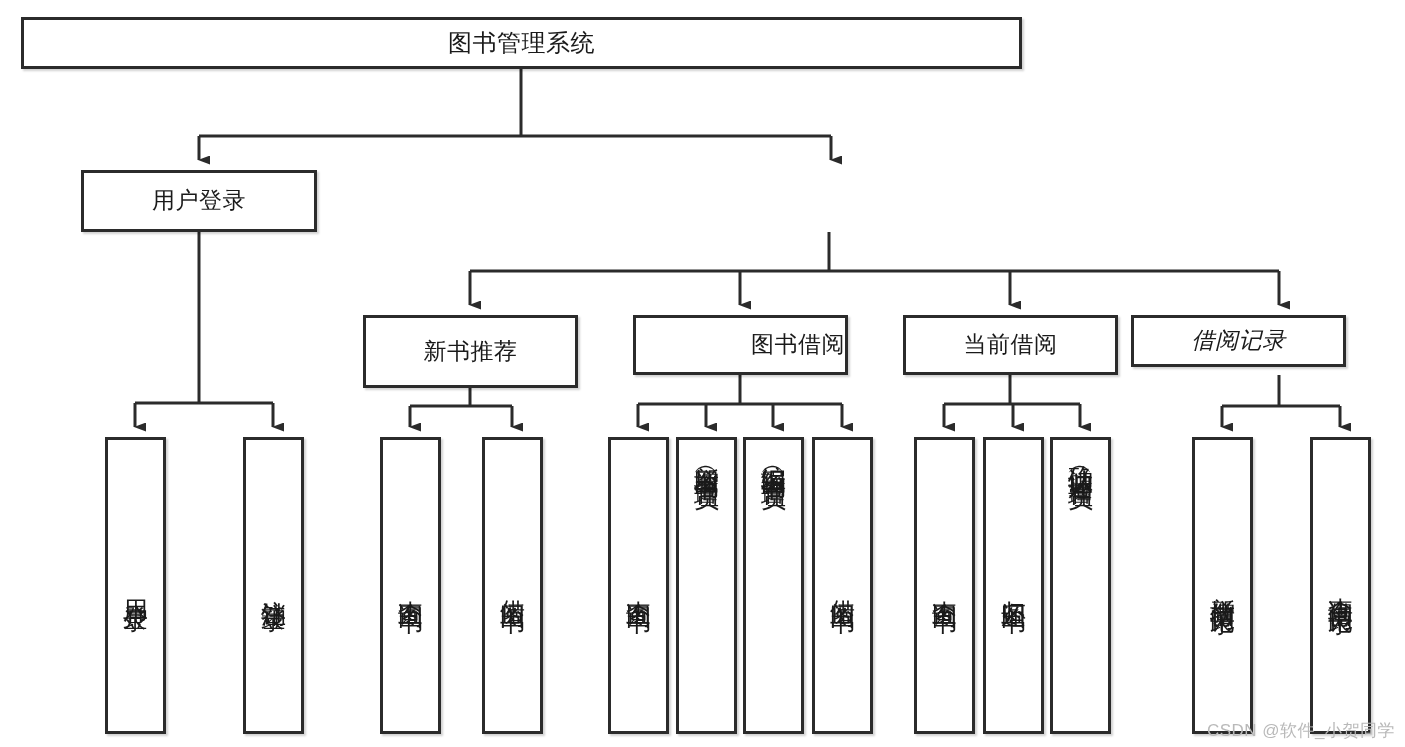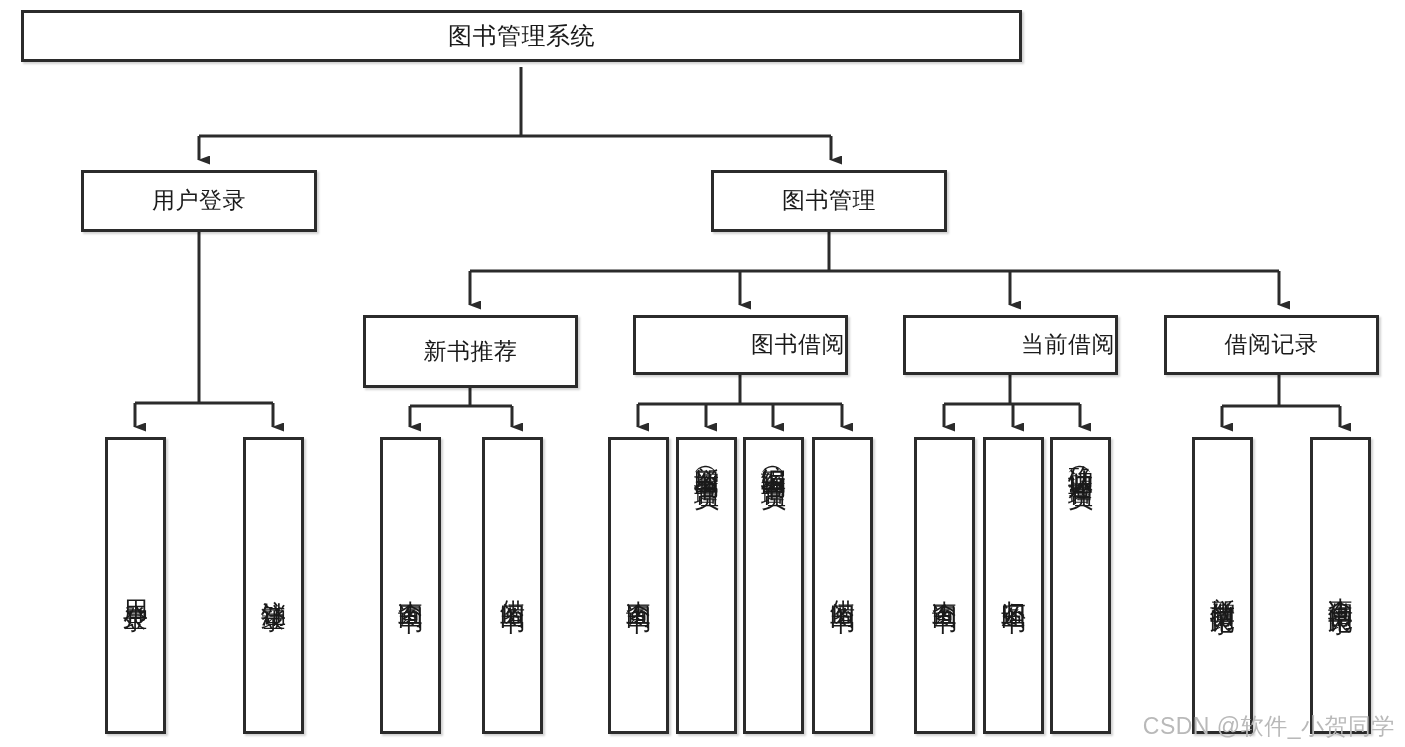--- a/index.html
+++ b/index.html
@@ -59,21 +59,21 @@
     white-space: nowrap;
   }
   .node.leaf.center-v {
     align-items: center;
     padding-top: 0;
   }
   #watermark {
     position: absolute;
     right: 10px;
     bottom: 5px;
-    font-size: 23px;
+    font-size: 17px;
     color: #b9b9b9;
     letter-spacing: 0.5px;
     white-space: nowrap;
     user-select: none;
   }
 </style>
 </head>
 <body>
 
 <div id="canvas">
@@ -121,41 +121,38 @@
       <path d="M1013,404 L1013,427" marker-end="url(#ar)"></path>
       <path d="M1080,404 L1080,427" marker-end="url(#ar)"></path>
 
       <path d="M1279,375 L1279,406"></path>
       <path d="M1222,406 L1340,406"></path>
       <path d="M1222,406 L1222,427" marker-end="url(#ar)"></path>
       <path d="M1340,406 L1340,427" marker-end="url(#ar)"></path>
     </g>
   </svg>
 
-  <div class="node root" style="left:21px; top:10px; width:1001px; height:52px;">
+  <div class="node root" style="left:21px; top:17px; width:1001px; height:52px;">
     <span class="lbl">图书管理系统</span>
   </div>
 
   <div class="node level1" style="left:81px; top:170px; width:236px; height:62px;">
     <span class="lbl">用户登录</span>
   </div>
-  <div class="node level1" style="left:711px; top:170px; width:236px; height:62px;">
-    <span class="lbl">图书管理</span>
-  </div>
 
   <div class="node level2" style="left:363px; top:315px; width:215px; height:73px;">
     <span class="lbl">新书推荐</span>
   </div>
   <div class="node level2" style="left:633px; top:315px; width:215px; height:60px;justify-content:flex-end;">
     <span class="lbl">图书借阅</span>
   </div>
-  <div class="node level2" style="left:903px; top:315px; width:215px; height:60px;justify-content:flex-end;">
+  <div class="node level2" style="left:903px; top:315px; width:215px; height:60px;">
     <span class="lbl">当前借阅</span>
   </div>
-  <div class="node level2" style="left:1164px; top:315px; width:215px; height:60px;">
+  <div class="node level2" style="left:1131px; top:315px; width:215px; height:52px;font-style:italic;">
     <span class="lbl">借阅记录</span>
   </div>
 
   <div class="node leaf center-v" style="left:105px; top:437px; width:61px; height:297px;">
     <span class="lbl">用户登录</span>
   </div>
   <div class="node leaf center-v" style="left:243px; top:437px; width:61px; height:297px;">
     <span class="lbl">注销登录</span>
   </div>
 

